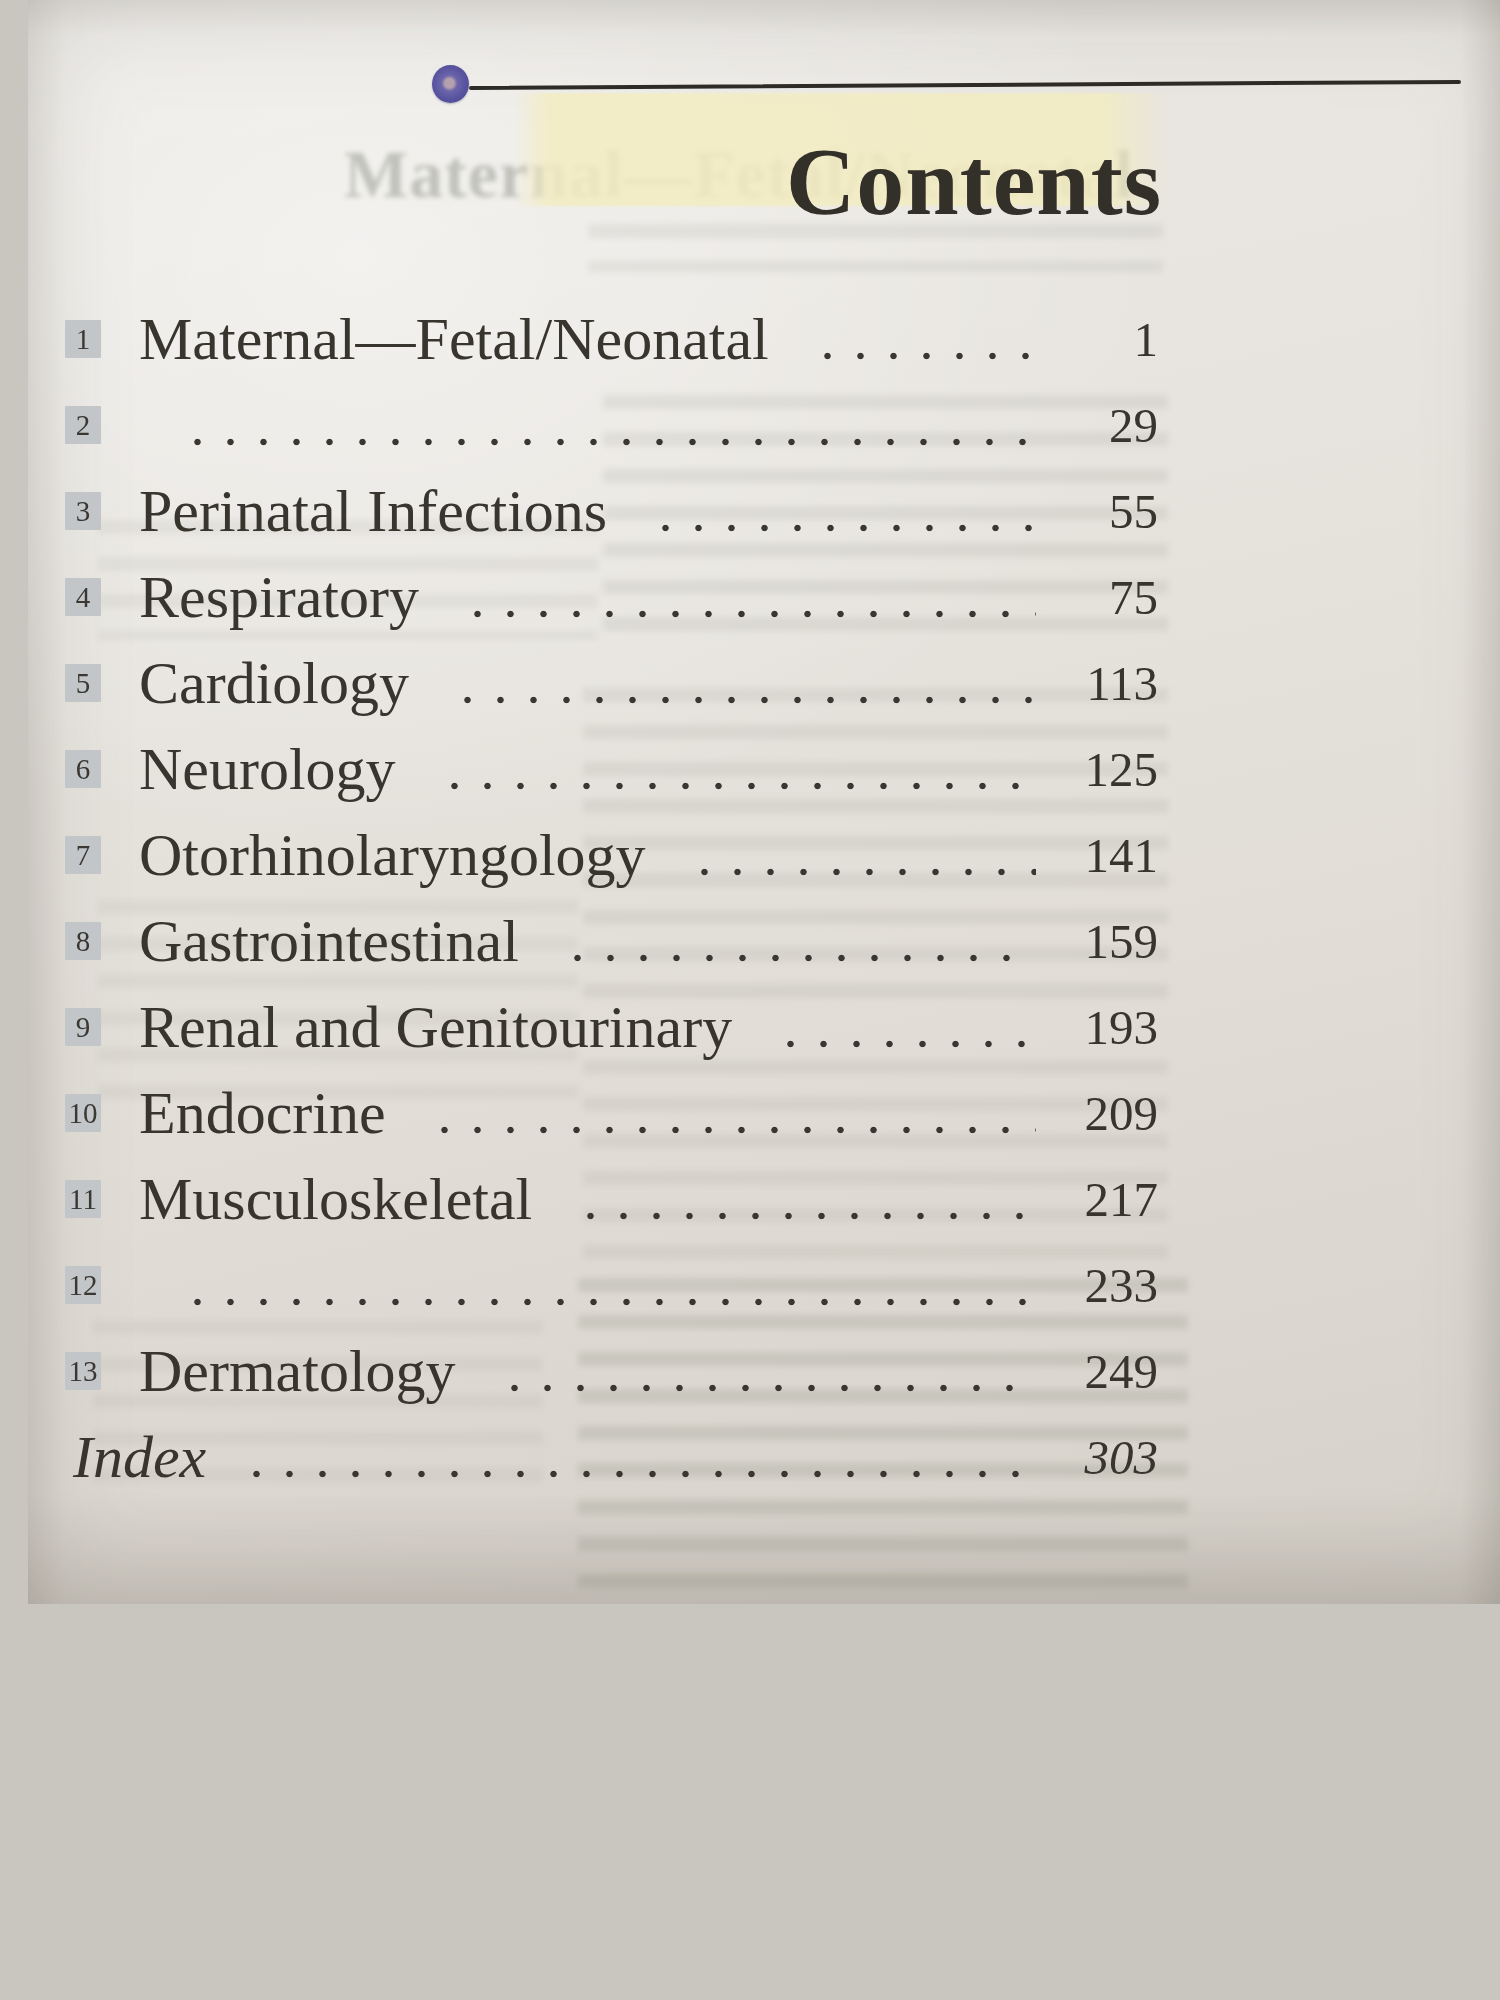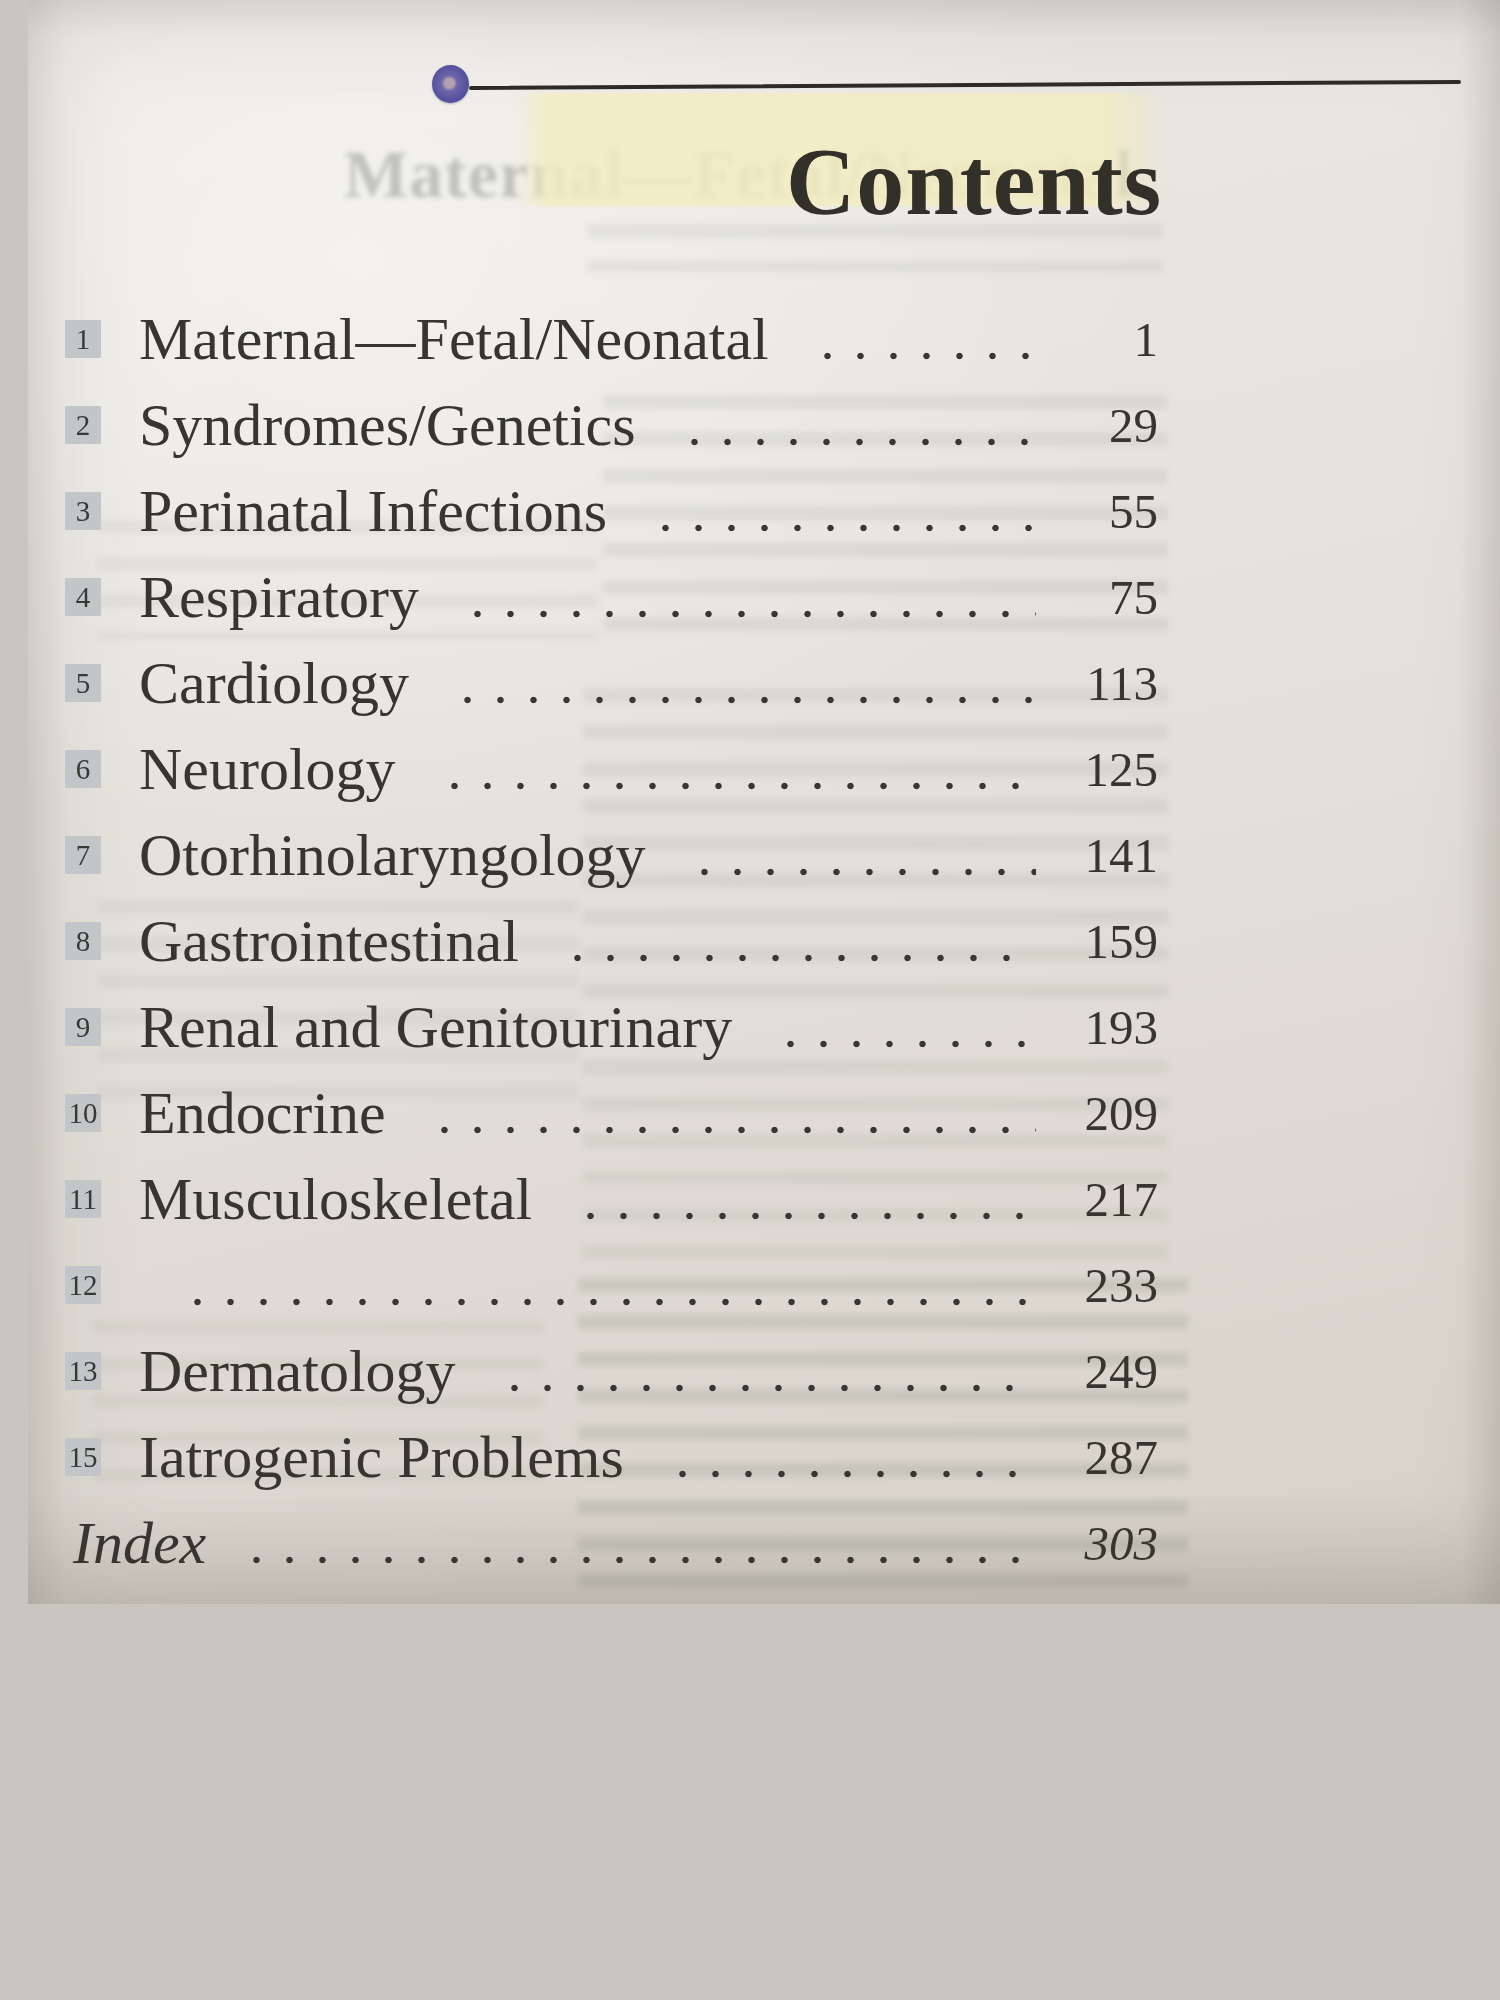--- a/index.html
+++ b/index.html
@@ -98,21 +98,20 @@
 
     <div class="row">
       <span class="num">1</span>
       <span class="ttl">Maternal—Fetal/Neonatal</span>
       <span class="lead"></span>
       <span class="pg">1</span>
     </div>
 
     <div class="row">
       <span class="num">2</span>
-      <span class="ttl">Syndromes/Genetics</span>
       <span class="lead"></span>
       <span class="pg">29</span>
     </div>
 
     <div class="row">
       <span class="num">3</span>
       <span class="ttl">Perinatal Infections</span>
       <span class="lead"></span>
       <span class="pg">55</span>
     </div>
@@ -180,26 +179,20 @@
     </div>
 
     <div class="row">
       <span class="num">13</span>
       <span class="ttl">Dermatology</span>
       <span class="lead"></span>
       <span class="pg">249</span>
     </div>
 
 
-    <div class="row">
-      <span class="num">15</span>
-      <span class="ttl">Iatrogenic Problems</span>
-      <span class="lead"></span>
-      <span class="pg">287</span>
-    </div>
 
     <div class="row idx">
       <span class="ttl">Index</span>
       <span class="lead"></span>
       <span class="pg">303</span>
     </div>
 
   </div>
 </div>
 

